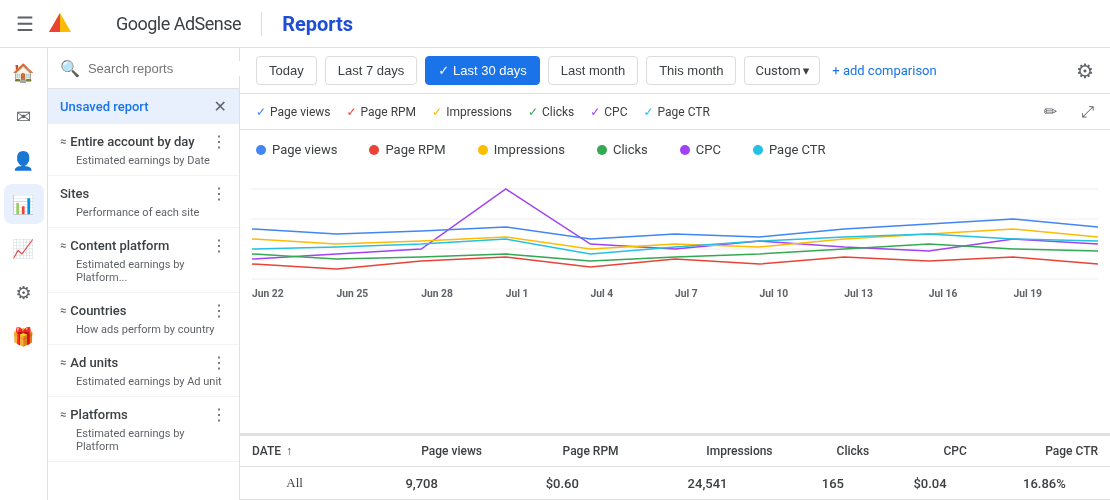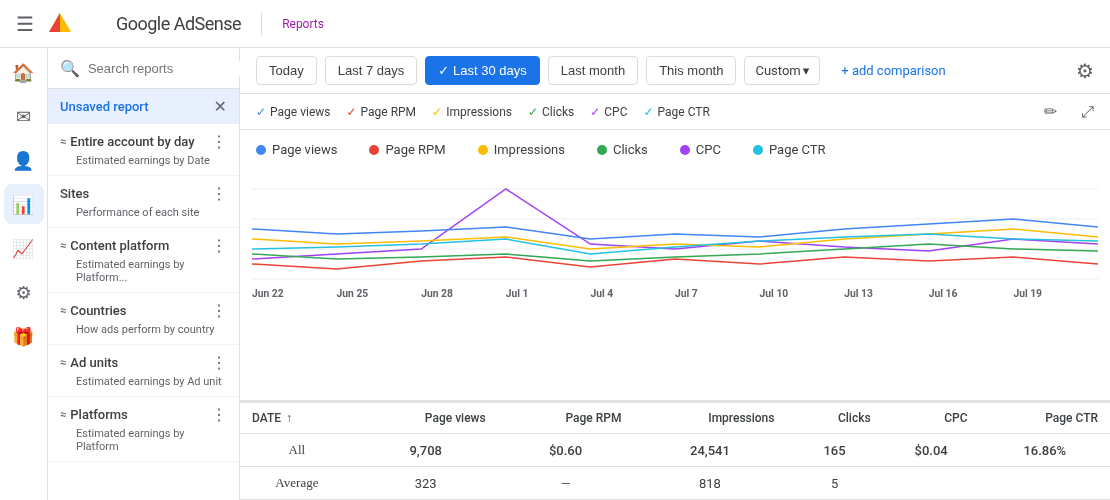--- a/index.html
+++ b/index.html
@@ -5,21 +5,21 @@
     * { margin: 0; padding: 0; box-sizing: border-box; }
     body { font-family: 'Roboto', Arial, sans-serif; background: #fff; font-size: 13px; color: #3c4043; width: 1110px; height: 500px; overflow: hidden; }
 
     
     .header { display: flex; align-items: center; height: 48px; padding: 0 16px; border-bottom: 1px solid #e0e0e0; gap: 12px; }
     .header-menu-icon { color: #5f6368; font-size: 20px; cursor: pointer; }
     .logo { display: flex; align-items: center; gap: 6px; }
     .logo-icon { width: 28px; height: 28px; }
     .logo-text { font-size: 18px; color: #3c4043; font-weight: 400; letter-spacing: -0.5px; margin-left: 36px; }
     .header-divider { width: 1px; height: 24px; background: #dadce0; margin: 0 8px; }
-    .header-title { font-size: 12px; color: #a21caf; font-weight: 400; }
+    .header-title { font-size: 20px; color: #1d4ed8; font-weight: 700; }
 
     
     .layout { display: flex; height: 452px; }
 
     
     .icon-rail { width: 48px; flex-shrink: 0; display: flex; flex-direction: column; align-items: center; padding-top: 4px; gap: 4px; border-right: 1px solid #e0e0e0; }
     .rail-btn { width: 40px; height: 40px; border-radius: 50%; display: flex; align-items: center; justify-content: center; cursor: pointer; color: #5f6368; font-size: 18px; }
     .rail-btn.active { background: #e8f0fe; color: #1a73e8; border-radius: 8px; }
 
     
@@ -38,21 +38,21 @@
     .report-item-title .squiggle { color: #5f6368; font-size: 11px; }
     .report-item-desc { font-size: 11px; color: #5f6368; margin-top: 3px; padding-left: 16px; }
     .more-icon { color: #5f6368; font-size: 16px; }
 
     
     .main { flex: 1; display: flex; flex-direction: column; overflow: hidden; }
     .toolbar { display: flex; align-items: center; justify-content: space-between; padding: 8px 16px; border-bottom: 1px solid #e0e0e0; }
     .date-filters { display: flex; align-items: center; gap: 8px; }
     .date-btn { padding: 6px 12px; border: 1px solid #dadce0; border-radius: 4px; background: #fff; cursor: pointer; font-size: 13px; color: #3c4043; }
     .date-btn.active { background: #1a73e8; color: #fff; border-color: #1a73e8; display: flex; align-items: center; gap: 4px; }
-    .add-comparison { display: flex; align-items: center; gap: 4px; color: #1a73e8; cursor: pointer; font-size: 13px; margin-left: 9px; }
+    .add-comparison { display: flex; align-items: center; gap: 4px; color: #1a73e8; cursor: pointer; font-size: 13px; margin-left: 0; }
     .settings-icon { color: #5f6368; cursor: pointer; font-size: 20px; }
     .chart-filters { display: flex; align-items: center; padding: 8px 16px; border-bottom: 1px solid #e0e0e0; gap: 16px; }
     .filter-chip { display: flex; align-items: center; gap: 4px; font-size: 12px; color: #3c4043; cursor: pointer; }
     .filter-chip .check { font-size: 12px; color: #3c4043; }
     .edit-icon { color: #5f6368; cursor: pointer; font-size: 16px; margin-left: auto; }
 
     .legend { display: flex; align-items: center; padding: 12px 16px; gap: 32px; }
     .legend-item { display: flex; align-items: center; gap: 6px; font-size: 13px; color: #3c4043; }
     .legend-dot { width: 10px; height: 10px; border-radius: 50%; }
 
@@ -308,26 +308,17 @@
         <tbody>
           <tr class="bold-row">
             <td>All</td>
             <td>9,708</td>
             <td>$0.60</td>
             <td>24,541</td>
             <td>165</td>
             <td>$0.04</td>
             <td>16.86%</td>
           </tr>
-          <tr>
-            <td>Average</td>
-            <td>323</td>
-            <td style="color:#5f6368;">—</td>
-            <td>818</td>
-            <td>5</td>
-            <td></td>
-            <td></td>
-          </tr>
         </tbody>
       </table>
     </div>
   </div>
 </div>
 
 </body></html>

